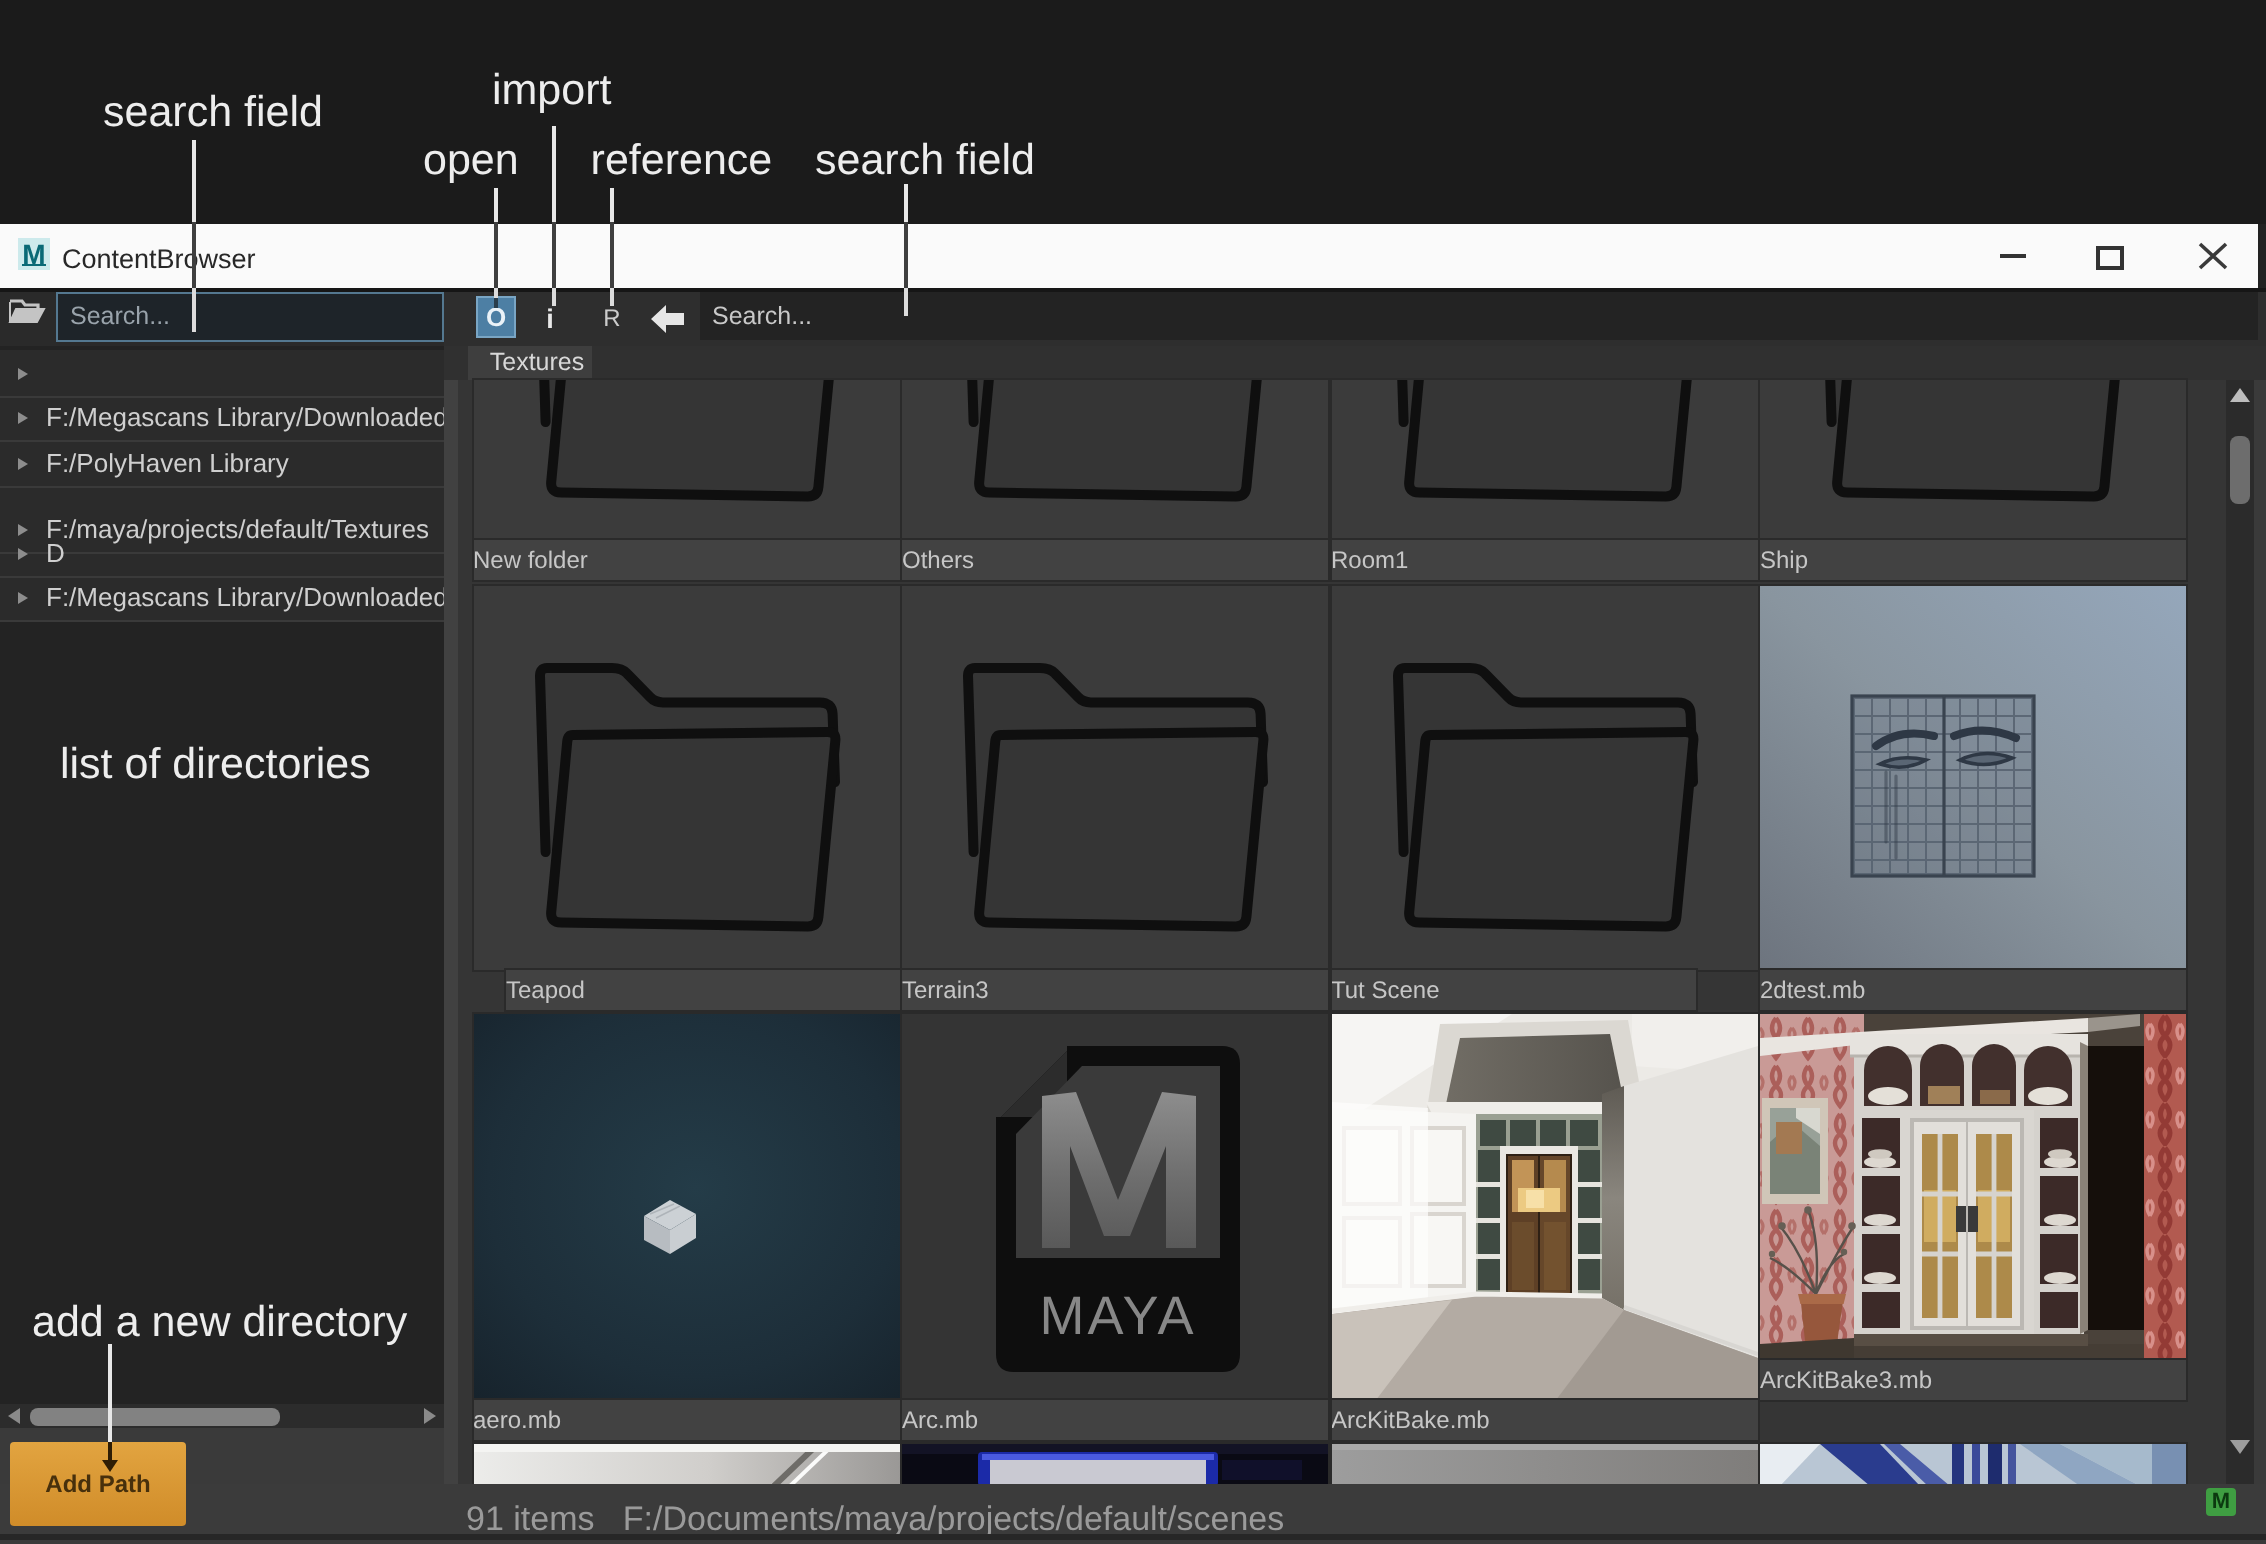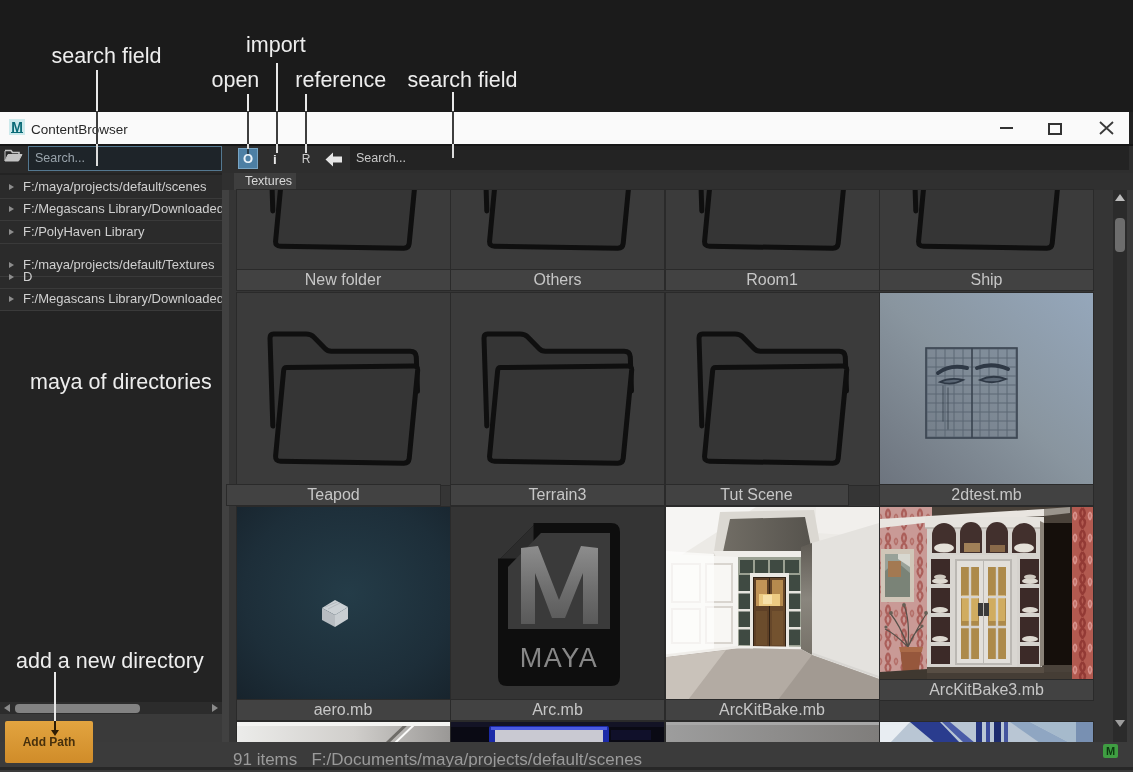--- a/index.html
+++ b/index.html
@@ -1,20 +1,20 @@
 <!DOCTYPE html>
 <html><head>
 <meta charset="utf-8">
 <style>
 html,body{margin:0;padding:0}
 body{width:1133px;height:772px;position:relative;overflow:hidden;background:#1b1b1b;font-family:"Liberation Sans",sans-serif}
 .abs{position:absolute}
 .lbl{position:absolute;color:#ededed;font-size:21.5px;line-height:1;white-space:nowrap}
 .vline{position:absolute;width:2px}
-.tilelabel{position:absolute;height:20px;background:#424242;color:#c6c6c6;font-size:16px;line-height:20px;text-align:center;overflow:hidden;box-shadow:0 0 0 1px #2a2a2a}
+.tilelabel{position:absolute;height:20px;background:#424242;color:#c6c6c6;font-size:12px;line-height:20px;overflow:hidden;box-shadow:0 0 0 1px #2a2a2a}
 .tileimg{position:absolute;overflow:hidden;background:#3b3b3b;box-shadow:0 0 0 1px #2a2a2a}
 .dirrow{position:absolute;left:0;width:222px;height:22px;border-bottom:1px solid #3a3a3a;color:#cfcfcf;font-size:13px;line-height:22px;white-space:nowrap;overflow:hidden}
 .dirrow .tri{position:absolute;left:9px;top:8px;width:0;height:0;border-left:5px solid #8d8d8d;border-top:3.5px solid transparent;border-bottom:3.5px solid transparent}
 .dirrow .txt{position:absolute;left:23px}
 </style>
 </head>
 <body>
 
 <div class="abs" style="left:0;top:0;width:1133px;height:111px;background:#1b1b1b"></div>
 <div class="lbl" style="left:51.5px;top:46px">search field</div>
@@ -61,21 +61,20 @@
 <div class="abs" style="left:356px;top:151px;color:#c8c8c8;font-size:12.5px">Search...</div>
 
 <div class="abs" style="left:222px;top:173px;width:911px;height:17px;background:#303030"></div>
 <div class="abs" style="left:234px;top:173px;width:62px;height:17px;background:#3e3e3e;color:#d8d8d8;font-size:12.5px;text-align:center;line-height:17px;text-indent:7px">Textures</div>
 
 <div class="abs" style="left:0;top:173px;width:222px;height:529px;background:#232323"></div>
 <div class="abs" style="left:0;top:175px;width:222px;height:135px;background:#2b2b2b"></div>
 <div id="dirlist"></div>
 <div class="dirrow" style="top:176px">
     <span class="tri"></span>
-    <span class="txt">F:/maya/projects/default/scenes</span>
   </div>
 <div class="dirrow" style="top:198.4px">
     <span class="tri"></span>
     <span class="txt">F:/Megascans Library/Downloaded:</span>
   </div>
 <div class="dirrow" style="top:220.8px">
     <span class="tri"></span>
     <span class="txt">F:/PolyHaven Library</span>
   </div>
 <div class="dirrow" style="top:254px">
@@ -84,21 +83,21 @@
   </div>
 <div class="dirrow" style="top:265.6px">
     <span class="tri"></span>
     <span class="txt">D</span>
   </div>
 <div class="dirrow" style="top:288px">
     <span class="tri"></span>
     <span class="txt">F:/Megascans Library/Downloaded:</span>
   </div>
 
-<div class="lbl" style="left:30px;top:371.5px">maya of directories</div>
+<div class="lbl" style="left:30px;top:371.5px">list of directories</div>
 <div class="lbl" style="left:16px;top:650.5px">add a new directory</div>
 
 <div class="abs" style="left:0;top:702px;width:222px;height:12px;background:#2c2c2c"></div>
 <div class="abs" style="left:4px;top:704px;width:0;height:0;border-right:6px solid #8a8a8a;border-top:4px solid transparent;border-bottom:4px solid transparent"></div>
 <div class="abs" style="left:212px;top:704px;width:0;height:0;border-left:6px solid #8a8a8a;border-top:4px solid transparent;border-bottom:4px solid transparent"></div>
 <div class="abs" style="left:15px;top:703.5px;width:125px;height:9px;background:#828282;border-radius:4px"></div>
 
 <div class="abs" style="left:0;top:714px;width:228px;height:53px;background:#3a3a3a"></div>
 
 <div class="abs" style="z-index:6;left:5px;top:721px;width:88px;height:42px;background:linear-gradient(#e2a440,#d08c29);border-radius:2px;color:#47300c;font-size:12px;font-weight:bold;text-align:center;line-height:42px">Add Path</div>
@@ -136,21 +135,21 @@
 <div class="tileimg" style="left:880px;top:190px;width:213px;height:80px">
     <svg style="position:absolute;left:0;top:-112.5px" width="213" height="193">
       <use href="#foldico"></use>
     </svg>
   </div>
 <div class="tilelabel" style="left:880px;top:270px;width:213px">Ship</div>
 
 <div class="tileimg" style="left:236.5px;top:292.5px;width:213px;height:192.5px"><svg width="213" height="193">
       <use href="#foldico"></use>
     </svg></div>
-<div class="tilelabel" style="left:227px;top:485px;width:213px">Teapod</div>
+<div class="tilelabel" style="left:253px;top:485px;width:213px">Teapod</div>
 <div class="tileimg" style="left:451px;top:292.5px;width:213px;height:192.5px"><svg width="213" height="193">
       <use href="#foldico"></use>
     </svg></div>
 <div class="tilelabel" style="left:451px;top:485px;width:213px">Terrain3</div>
 <div class="tileimg" style="left:665.5px;top:292.5px;width:213px;height:192.5px"><svg width="213" height="193">
       <use href="#foldico"></use>
     </svg></div>
 <div class="tilelabel" style="left:665.5px;top:485px;width:182px">Tut Scene</div>
 <div class="tileimg" style="left:880px;top:292.5px;width:213px;height:192.5px">
 <svg width="213" height="193" viewBox="0 0 213 193">

